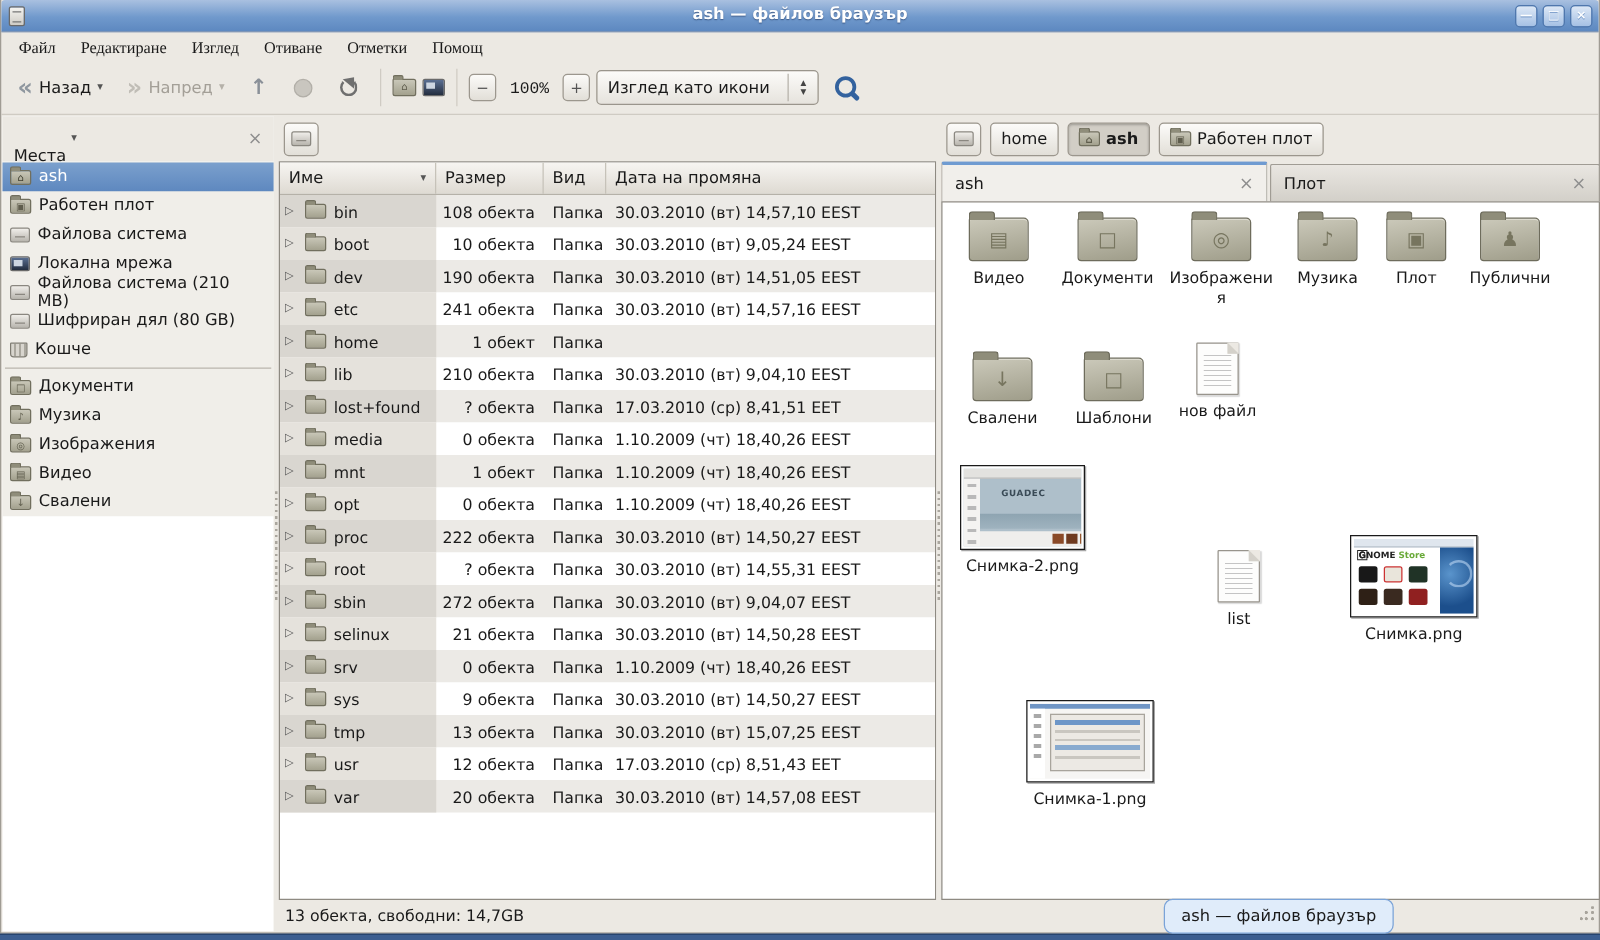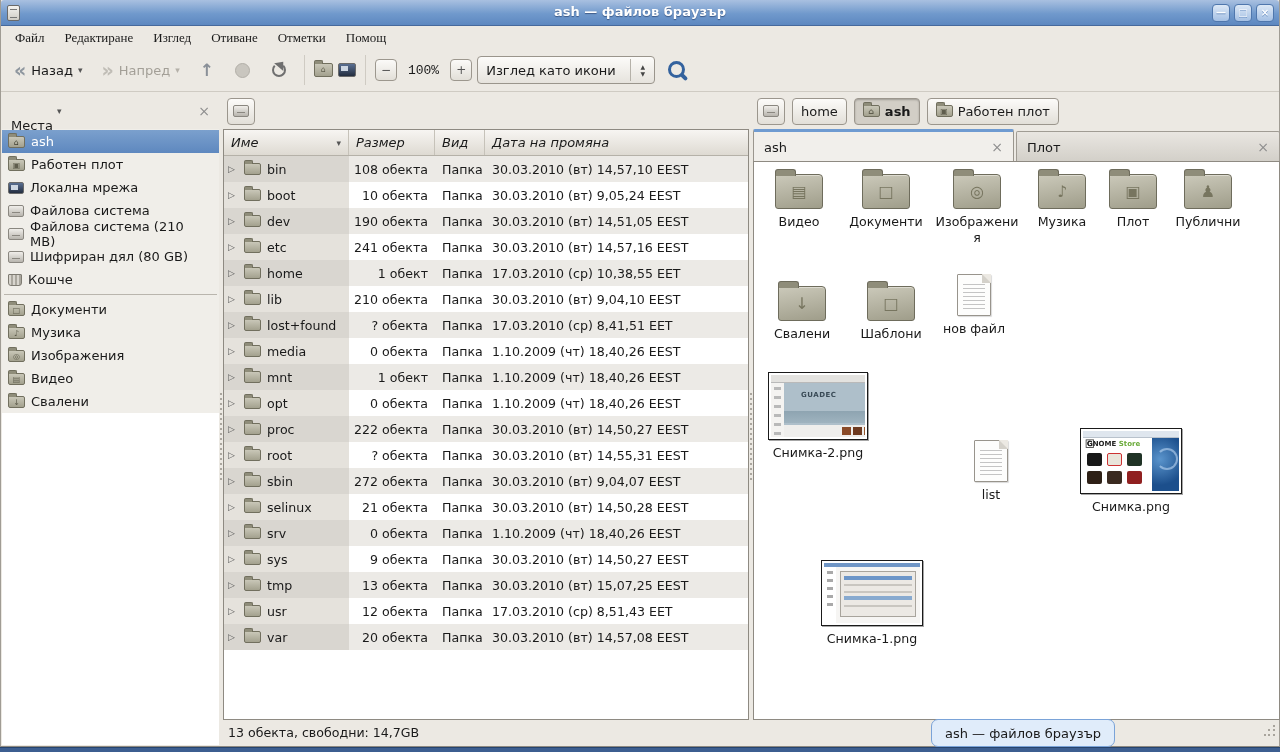--- a/index.html
+++ b/index.html
@@ -107,21 +107,21 @@
   .locbtn.small { padding:0 5px; }
   .locbtn.pressed { background:#d2cec6; box-shadow:inset 0 1px 2px rgba(0,0,0,.25);
     font-weight:bold; }
 
   .midpane { position:absolute; left:222px; top:93px; width:526px; bottom:1px; }
   .listframe { position:absolute; top:36px; left:0; right:0; bottom:25px;
     border:1px solid #8e8a82; background:#fff; overflow:hidden; }
   .lhead { display:grid; grid-template-columns:125px 86px 50px 1fr; height:26px;
     background:linear-gradient(#f7f5f2,#dedad2); border-bottom:1px solid #b5b1a8; }
   .lhead .hcell { display:flex; align-items:center; padding:0 7px;
-    border-right:1px solid #c6c2b9; overflow:hidden; white-space:nowrap;font-style:italic; }
+    border-right:1px solid #c6c2b9; overflow:hidden; white-space:nowrap; }
   .lhead .hcell:last-child { border-right:none; }
   .sort-ind { margin-left:auto; font-size:9px; color:#555; }
   .trow { display:grid; grid-template-columns:125px 86px 50px 1fr; height:26px; }
   .trow:nth-of-type(odd) { background:#eceae6; }
   .trow:nth-of-type(even) { background:#ffffff; }
   .trow:nth-of-type(odd) .c-name { background:#d9d6d0; }
   .trow:nth-of-type(even) .c-name { background:#e5e2dc; }
   .cell { display:flex; align-items:center; padding:0 7px; white-space:nowrap;
     overflow:hidden; font-size:12.6px; }
   .c-name { gap:6px; padding-left:4px; }
@@ -290,26 +290,26 @@
             </span>
           <span>ash</span>
         </div>
         <div class="srow">
           <span class="mfold">
               <i>▣</i>
             </span>
           <span>Работен плот</span>
         </div>
         <div class="srow">
+          <span class="drive-ic"></span>
+          <span>Файлова система</span>
+        </div>
+        <div class="srow">
           <span class="net-ic"></span>
           <span>Локална мрежа</span>
-        </div>
-        <div class="srow">
-          <span class="drive-ic"></span>
-          <span>Файлова система</span>
         </div>
         <div class="srow">
           <span class="drive-ic"></span>
           <span>Файлова система (210 MB)</span>
         </div>
         <div class="srow">
           <span class="drive-ic"></span>
           <span>Шифриран дял (80 GB)</span>
         </div>
         <div class="srow">
@@ -423,21 +423,20 @@
             </div>
 
             <div class="trow">
               <div class="cell c-name">
                 <span class="exp">▷</span>
                 <span class="mfold"></span>
                 <span>home</span>
               </div>
               <div class="cell c-size">1 обект</div>
               <div class="cell c-type">Папка</div>
-              <div class="cell c-date">17.03.2010 (ср) 10,38,55 EET</div>
             </div>
 
             <div class="trow">
               <div class="cell c-name">
                 <span class="exp">▷</span>
                 <span class="mfold"></span>
                 <span>lib</span>
               </div>
               <div class="cell c-size">210 обекта</div>
               <div class="cell c-type">Папка</div>

